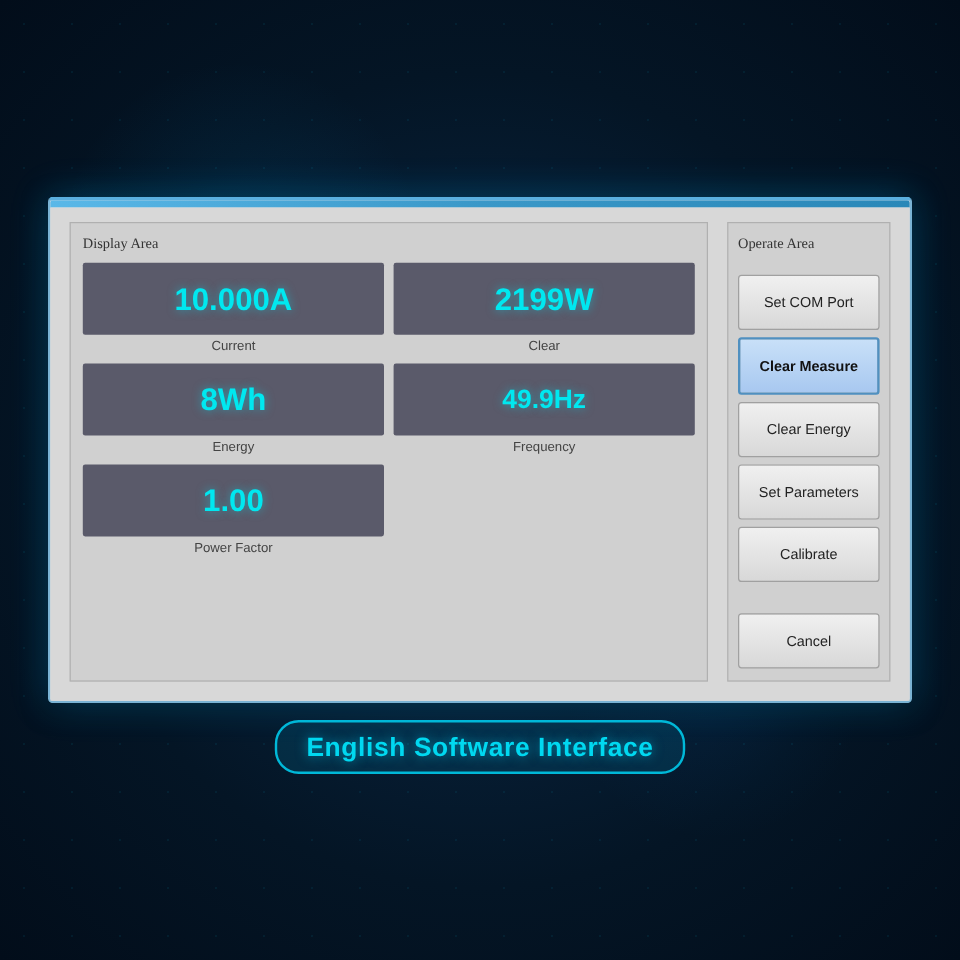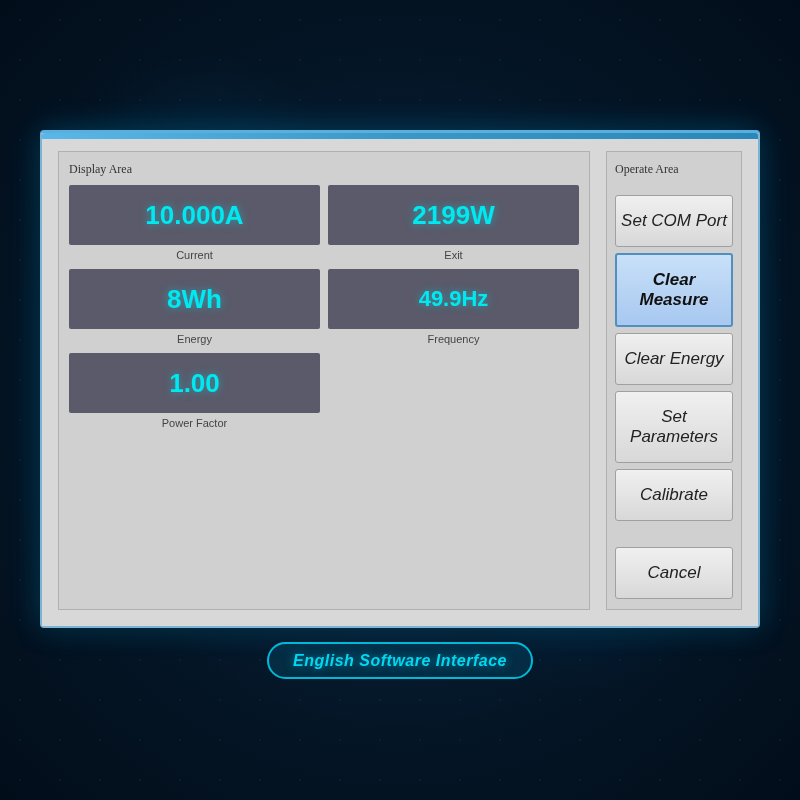--- a/index.html
+++ b/index.html
@@ -140,28 +140,27 @@
     .operate-buttons {
       display: flex;
       flex-direction: column;
       gap: 6px;
       margin-top: 4px;
     }
 
     .op-button {
       width: 100%;
       padding: 15px 4px;
-      font-size: 17px;
+      font-size: 12px;
       color: #222;
       background: linear-gradient(to bottom, #f0f0f0, #d8d8d8);
       border: 1px solid #a0a0a0;
       border-radius: 3px;
       cursor: pointer;
       text-align: center;
-      font-style: italic;
     }
 
     .op-button.active {
       background: linear-gradient(to bottom, #c8e0f8, #a8c8f0);
       border: 2px solid #5090c0;
       font-weight: bold;
       color: #111;
     }
 
     .op-button.cancel {
@@ -173,26 +172,25 @@
       margin-top: 24px;
       position: relative;
       z-index: 10;
     }
 
     .bottom-label-text {
       background: rgba(0, 160, 210, 0.15);
       border: 2px solid #00b8d8;
       border-radius: 20px;
       padding: 8px 24px;
-      font-size: 16px;
+      font-size: 22px;
       color: #00d8f0;
       font-weight: bold;
       letter-spacing: 0.5px;
       text-shadow: 0 0 10px rgba(0, 200, 240, 0.6);
-      font-style: italic;
     }
   </style>
 </head>
 <body>
 
 <div class="bg-glow bg-glow-1"></div>
 <div class="bg-glow bg-glow-2"></div>
 <div class="bg-dots"></div>
 
 <div class="dialog-window">
@@ -209,21 +207,21 @@
           <div class="metric-display">
             <span class="metric-value">10.000A</span>
           </div>
           <span class="metric-label">Current</span>
         </div>
 
         <div class="metric-cell">
           <div class="metric-display">
             <span class="metric-value">2199W</span>
           </div>
-          <span class="metric-label">Exit</span>
+          <span class="metric-label">Clear</span>
         </div>
 
         <div class="metric-cell">
           <div class="metric-display">
             <span class="metric-value">8Wh</span>
           </div>
           <span class="metric-label">Energy</span>
         </div>
 
         <div class="metric-cell">

